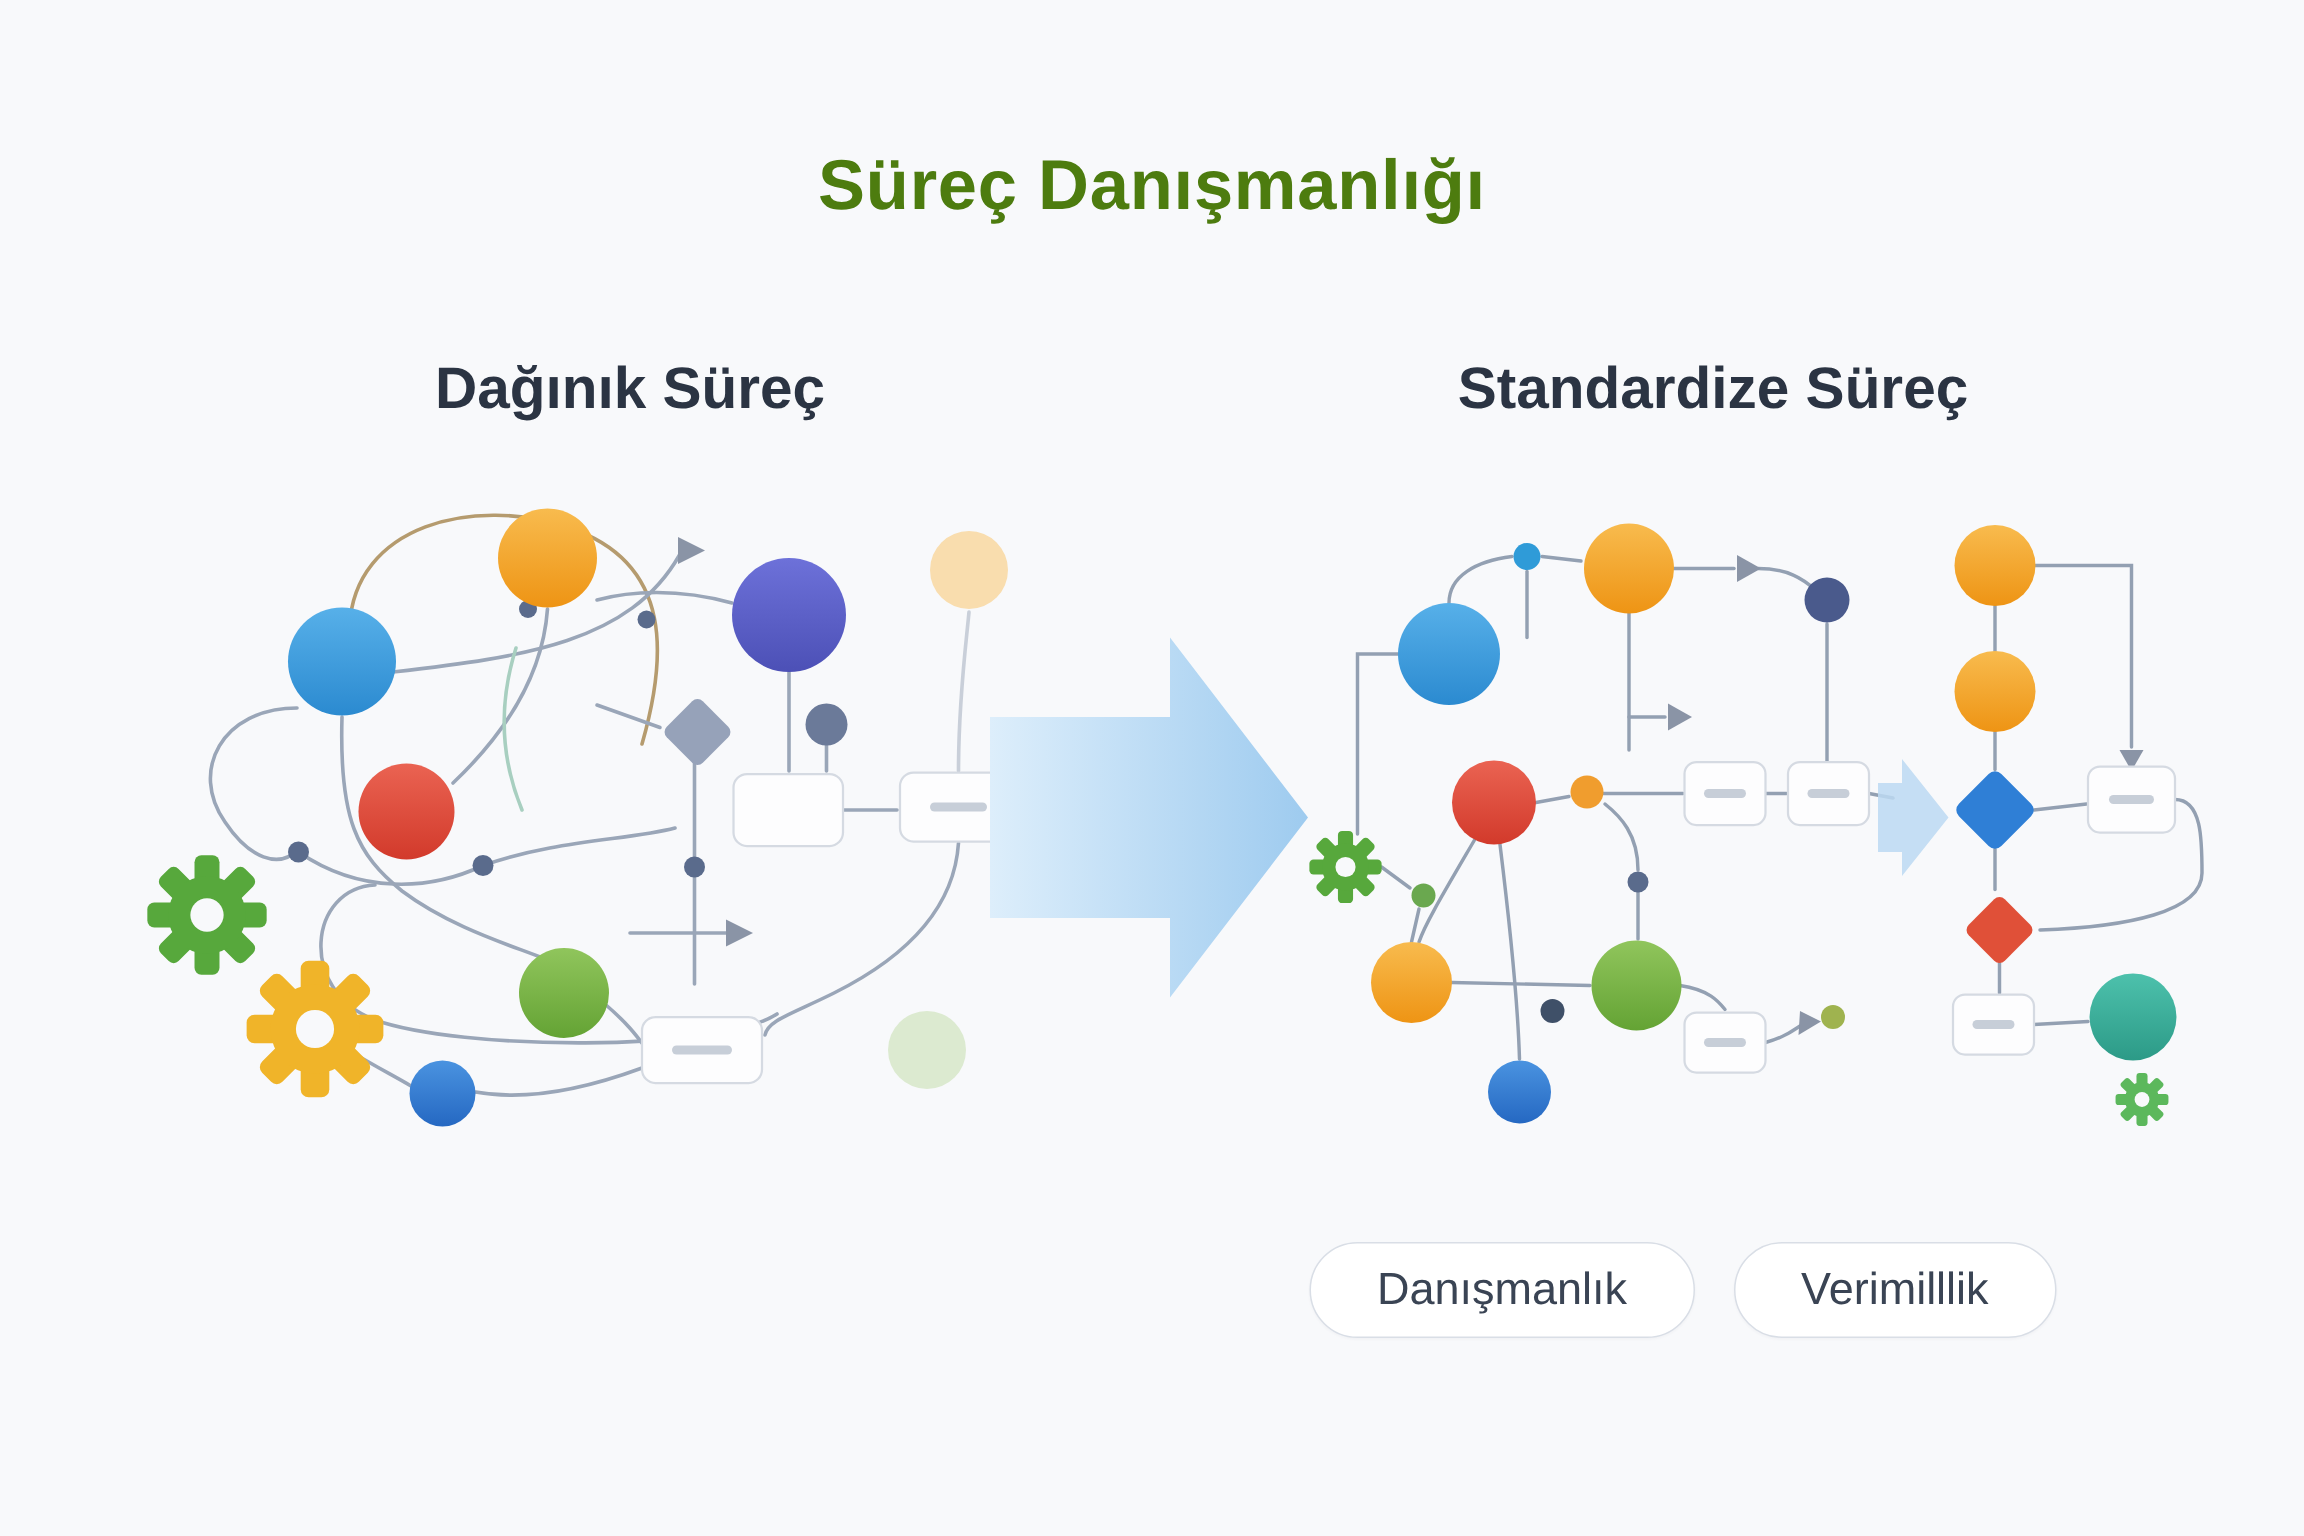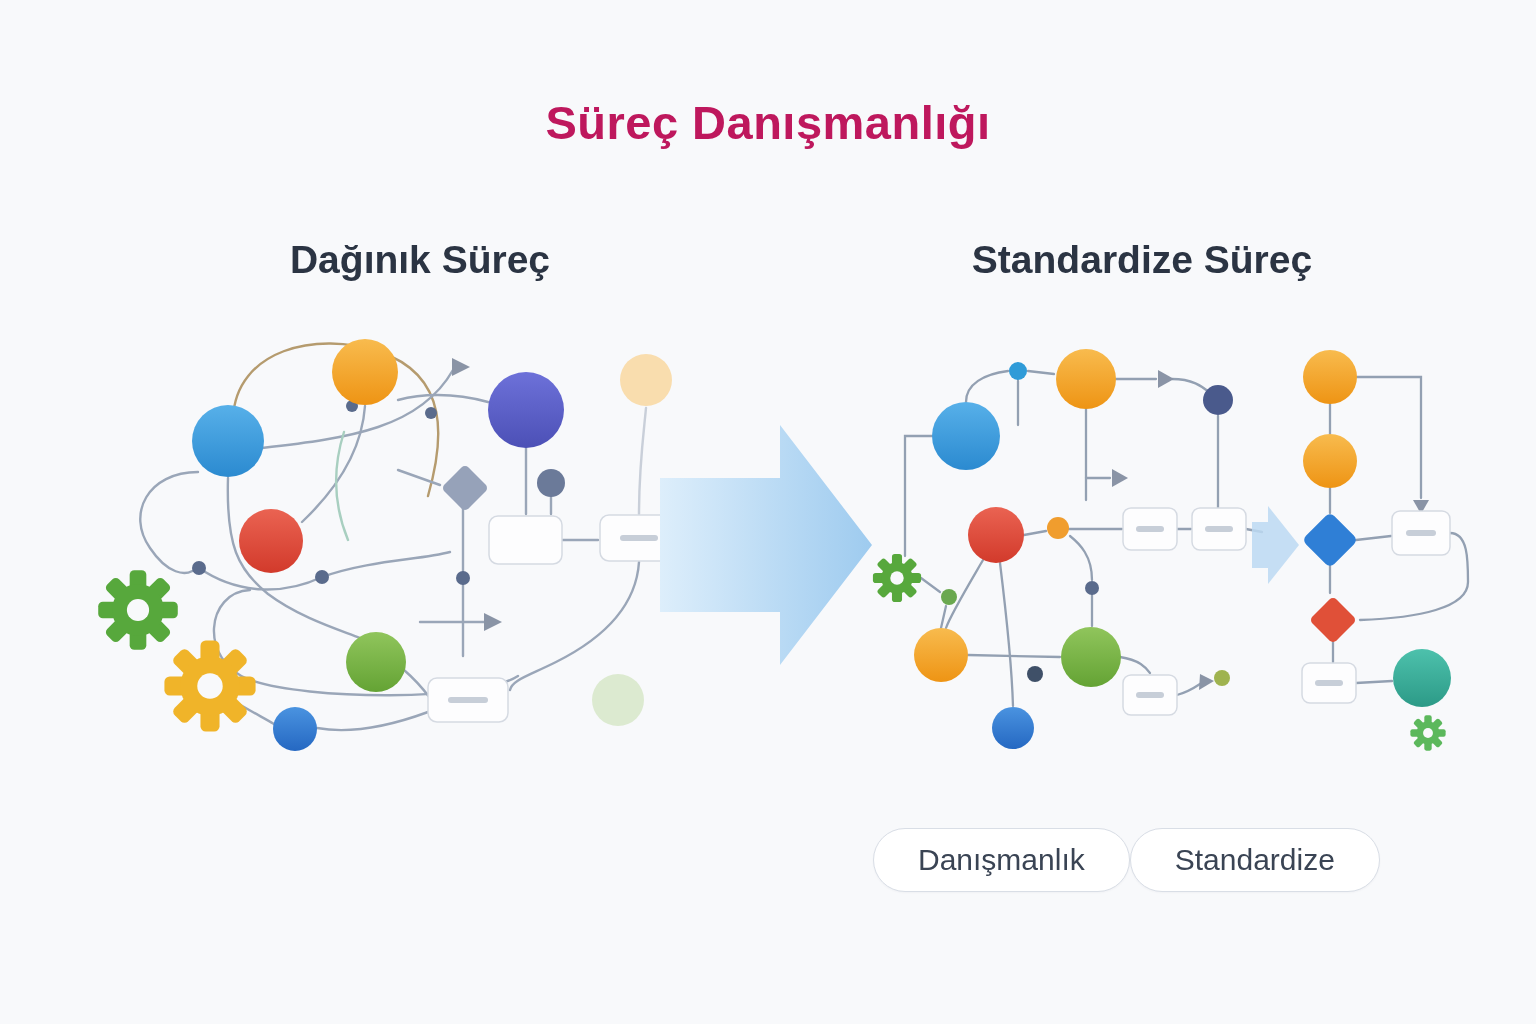--- a/index.html
+++ b/index.html
@@ -9,34 +9,34 @@
   }
   .canvas{
     position:relative;
     width:1536px;height:1024px;
     background:#f8f9fb;
     overflow:hidden;
   }
   .page-title{
     position:absolute;top:64px;left:0;right:0;
     text-align:center;
-    font-size:47px;font-weight:700;color:#be185d;
+    font-size:47px;font-weight:700;color:#4d7c0f;
     letter-spacing:.5px;
   }
   .section-heading{
     position:absolute;top:238px;width:560px;
     text-align:center;
     font-size:39px;font-weight:700;color:#2b3443;
   }
   .section-heading.left{left:140px;}
   .section-heading.right{left:862px;}
   .diagram-svg{position:absolute;left:0;top:0;}
   .badges{
     position:absolute;left:873px;top:828px;
-    display:flex;align-items:center;
+    display:flex;gap:26px;align-items:center;
   }
   .badge{
     height:62px;
     display:flex;align-items:center;justify-content:center;
     padding:0 44px;
     background:#ffffff;
     border:1.5px solid #d9dee6;
     border-radius:34px;
     font-size:30px;font-weight:500;color:#3a4454;
     box-shadow:0 1px 2px rgba(40,50,70,.04);
@@ -270,16 +270,16 @@
         <circle cx="1013" cy="728" r="21" fill="url(#gBlue2)"></circle>
       </g>
 
       <use href="#gear-shape" transform="translate(897 578) scale(1.12)" style="color:#57a83c"></use>
       <use href="#gear-shape" transform="translate(1428 733) scale(0.82)" style="color:#5cb85c"></use>
     </g>
   </svg>
 
   <div class="badges">
     <div class="badge">Danışmanlık</div>
-    <div class="badge">Standardize</div>
+    <div class="badge">Verimilllik</div>
   </div>
 
 </div>
 
 </body></html>

